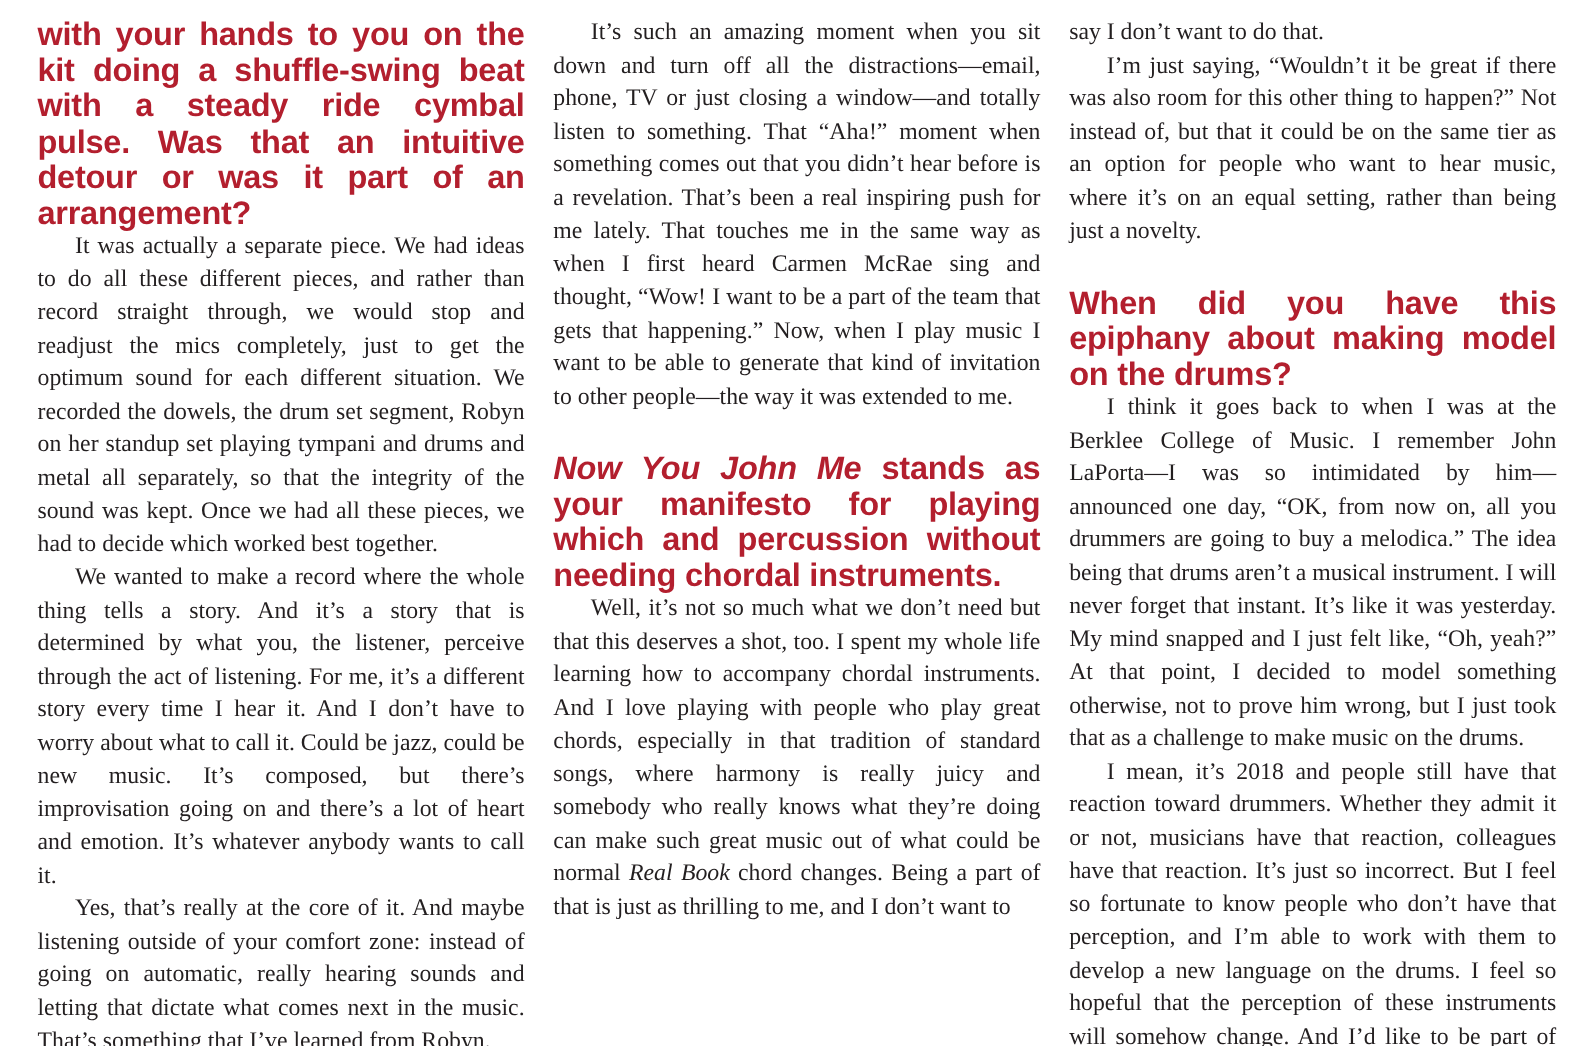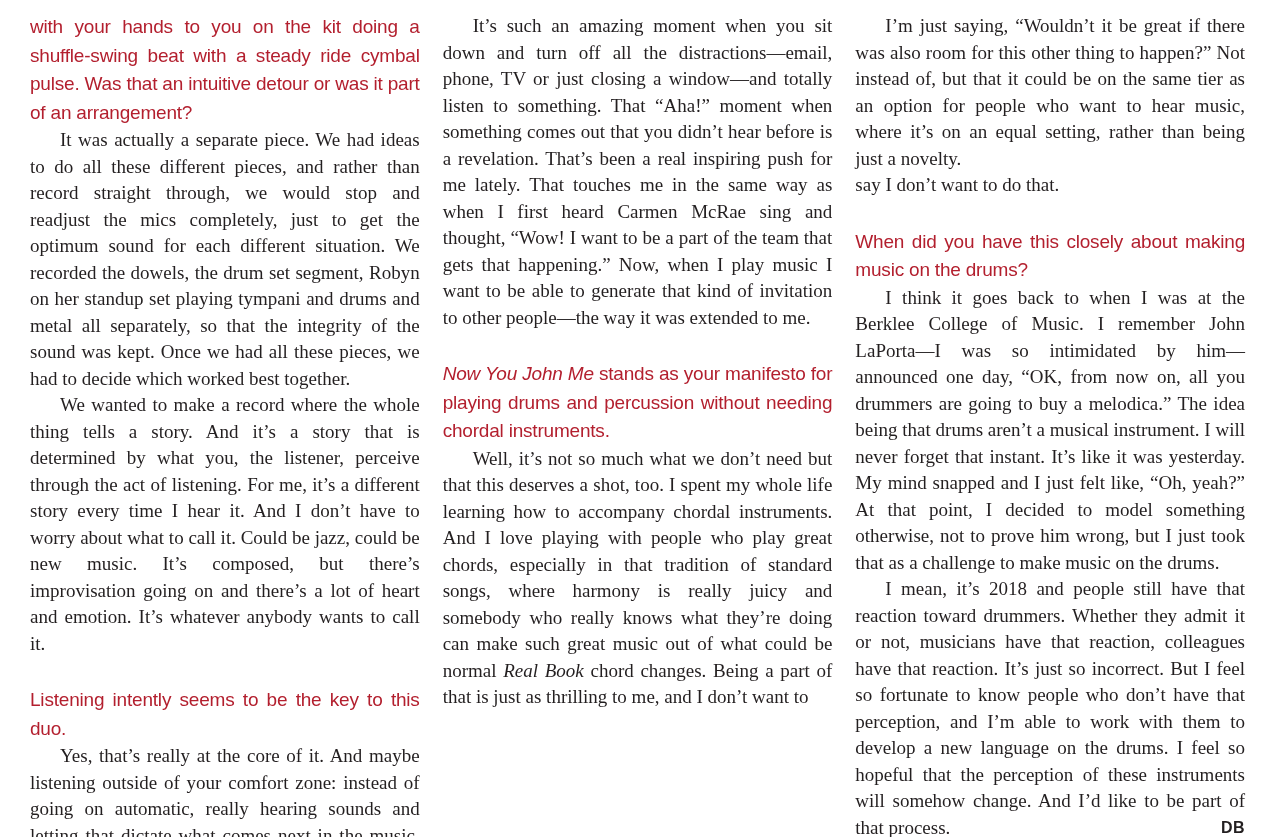--- a/index.html
+++ b/index.html
@@ -21,22 +21,22 @@
     gap: 23px;
     align-items: flex-start;
   }
   .col {
     flex: 1 1 0;
     min-width: 0;
   }
   .q {
     margin: 29px 0 0 0;
     font-family: "Liberation Sans", sans-serif;
-    font-weight: normal;
-    font-size: 19px;
+    font-weight: bold;
+    font-size: 26px;
     line-height: 28.5px;
     color: #b31f2e;
     text-align: justify;
     letter-spacing: -0.2px;
   }
   .col > :first-child {
     margin-top: 0;
   }
   .q .t-italic {
     font-style: italic;
@@ -68,32 +68,31 @@
 </head>
 <body>
 
 <div class="page">
   <div class="cols">
 
     <div class="col">
       <h2 class="q">with your hands to you on the kit doing a shuffle-swing beat with a steady ride cymbal pulse. Was that an intuitive detour or was it part of an arrangement?</h2>
       <p class="body indent">It was actually a separate piece. We had ideas to do all these different pieces, and rather than record straight through, we would stop and readjust the mics completely, just to get the optimum sound for each different situation. We recorded the dowels, the drum set segment, Robyn on her standup set playing tympani and drums and metal all separately, so that the integrity of the sound was kept. Once we had all these pieces, we had to decide which worked best together.</p>
       <p class="body indent">We wanted to make a record where the whole thing tells a story. And it’s a story that is determined by what you, the listener, perceive through the act of listening. For me, it’s a different story every time I hear it. And I don’t have to worry about what to call it. Could be jazz, could be new music. It’s composed, but there’s improvisation going on and there’s a lot of heart and emotion. It’s whatever anybody wants to call it.</p>
-      <h2 class="q">Listening intently seems to be the key to this duo.</h2>
       <p class="body indent">Yes, that’s really at the core of it. And maybe listening outside of your comfort zone: instead of going on automatic, really hearing sounds and letting that dictate what comes next in the music. That’s something that I’ve learned from Robyn,</p>
     </div>
 
     <div class="col">
       <p class="body indent">It’s such an amazing moment when you sit down and turn off all the distractions—email, phone, TV or just closing a window—and totally listen to something. That “Aha!” moment when something comes out that you didn’t hear before is a revelation. That’s been a real inspiring push for me lately. That touches me in the same way as when I first heard Carmen McRae sing and thought, “Wow! I want to be a part of the team that gets that happening.” Now, when I play music I want to be able to generate that kind of invitation to other people—the way it was extended to me.</p>
-      <h2 class="q"><span class="t-italic">Now You John Me</span><span> stands as your manifesto for playing drums and percussion without needing chordal instruments.</span></h2>
+      <h2 class="q"><span class="t-italic">Now You John Me</span><span> stands as your manifesto for playing which and percussion without needing chordal instruments.</span></h2>
       <p class="body indent"><span>Well, it’s not so much what we don’t need but that this deserves a shot, too. I spent my whole life learning how to accompany chordal instruments. And I love playing with people who play great chords, especially in that tradition of standard songs, where harmony is really juicy and somebody who really knows what they’re doing can make such great music out of what could be normal </span><span class="serif-italic">Real Book</span><span> chord changes. Being a part of that is just as thrilling to me, and I don’t want to</span></p>
     </div>
 
     <div class="col">
+      <p class="body">say I don’t want to do that.</p>
       <p class="body indent">I’m just saying, “Wouldn’t it be great if there was also room for this other thing to happen?” Not instead of, but that it could be on the same tier as an option for people who want to hear music, where it’s on an equal setting, rather than being just a novelty.</p>
-      <p class="body">say I don’t want to do that.</p>
-      <h2 class="q">When did you have this closely about making music on the drums?</h2>
+      <h2 class="q">When did you have this epiphany about making model on the drums?</h2>
       <p class="body indent">I think it goes back to when I was at the Berklee College of Music. I remember John LaPorta—I was so intimidated by him—announced one day, “OK, from now on, all you drummers are going to buy a melodica.” The idea being that drums aren’t a musical instrument. I will never forget that instant. It’s like it was yesterday. My mind snapped and I just felt like, “Oh, yeah?” At that point, I decided to model something otherwise, not to prove him wrong, but I just took that as a challenge to make music on the drums.</p>
       <p class="body indent"><span>I mean, it’s 2018 and people still have that reaction toward drummers. Whether they admit it or not, musicians have that reaction, colleagues have that reaction. It’s just so incorrect. But I feel so fortunate to know people who don’t have that perception, and I’m able to work with them to develop a new language on the drums. I feel so hopeful that the perception of these instruments will somehow change. And I’d like to be part of that process.</span> <span class="db-mark">DB</span></p>
     </div>
 
   </div>
 </div>
 
 </body></html>

